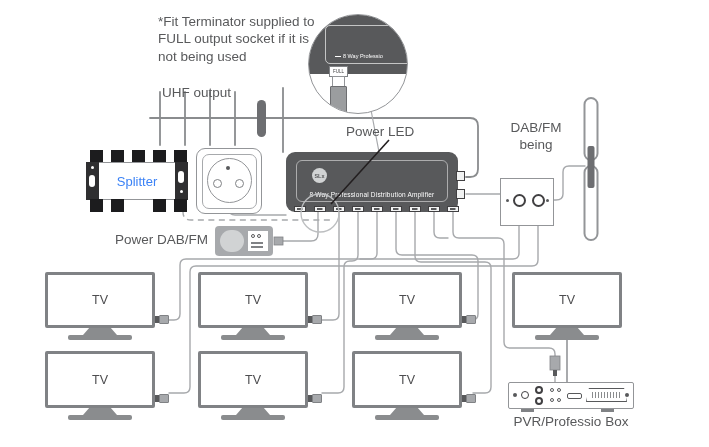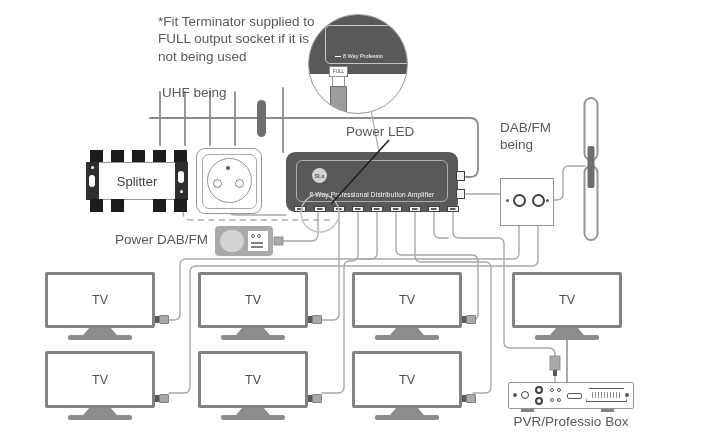--- a/index.html
+++ b/index.html
@@ -25,21 +25,21 @@
   
   #splitter{position:absolute;left:86px;top:150px;width:102px;height:62px;z-index:3;}
   #splitter .body{position:absolute;left:0;top:12px;width:102px;height:38px;background:#fff;
          border:1.5px solid #939598;border-radius:2px;box-sizing:border-box;}
   #splitter .cap{position:absolute;top:12px;width:13px;height:38px;background:#2f2f31;}
   #splitter .capL{left:0;} #splitter .capR{left:89px;}
   #splitter .oval{position:absolute;width:6px;height:12px;background:#fff;border-radius:3px;}
   #splitter .dot{position:absolute;width:3px;height:3px;background:#fff;border-radius:50%;}
   #splitter .conn{position:absolute;width:13px;height:13px;background:#1c1c1e;}
   #splitter .lblS{position:absolute;left:13px;top:12px;width:76px;height:38px;display:flex;
-         align-items:center;justify-content:center;color:#404040;font-size:13px;}
+         align-items:center;justify-content:center;color:#3b82f6;font-size:13px;}
   
   #socket{position:absolute;left:196px;top:148px;width:66px;height:66px;border:1.5px solid #939598;
          border-radius:9px;background:#fff;z-index:3;box-sizing:border-box;}
   #socket .inner{position:absolute;left:5px;top:5px;width:53px;height:53px;border:1px solid #a7a9ac;border-radius:7px;}
   #socket .face{position:absolute;left:10px;top:9px;width:43px;height:43px;border:1.5px solid #939598;border-radius:50%;}
   #socket .hole{position:absolute;width:7px;height:7px;border:1.5px solid #808285;border-radius:50%;background:#fff;}
   #socket .pin{position:absolute;left:29px;top:17px;width:4px;height:4px;background:#58595b;border-radius:50%;}
   
   #amp{position:absolute;left:286px;top:152px;width:172px;height:60px;background:#58595b;
        border-radius:9px;z-index:3;}
@@ -173,23 +173,23 @@
   <div id="inset">
     <div class="dark"></div>
     <div class="inner-line"></div>
     <div class="dash"></div>
     <div class="panel-txt">8 Way Professio</div>
     <div class="full-lbl">FULL</div>
     <div class="term-cap"></div>
     <div class="term-body"></div>
   </div>
 
-  <div class="lbl" style="left:162px;top:85px;">UHF being</div>
+  <div class="lbl" style="left:162px;top:85px;">UHF output</div>
   <div class="lbl" style="left:346px;top:124px;">Power LED</div>
-  <div class="lbl" style="left:500px;top:120px;width:72px;">
+  <div class="lbl" style="left:500px;top:120px;width:72px;text-align:center;">
     <div>DAB/FM</div>
     <div>being</div>
   </div>
   <div class="lbl" style="left:108px;top:232px;width:100px;text-align:right;">Power DAB/FM</div>
   <div class="lbl" style="left:508px;top:414px;width:126px;text-align:center;">PVR/Professio Box</div>
 
   <div id="splitter">
     <div class="conn" style="left:4px;top:0;"></div>
     <div class="conn" style="left:25px;top:0;"></div>
     <div class="conn" style="left:46px;top:0;"></div>

